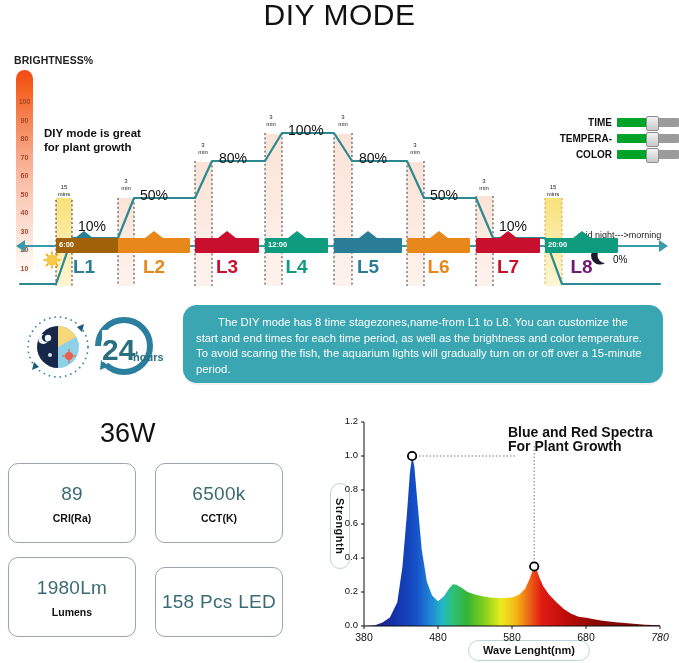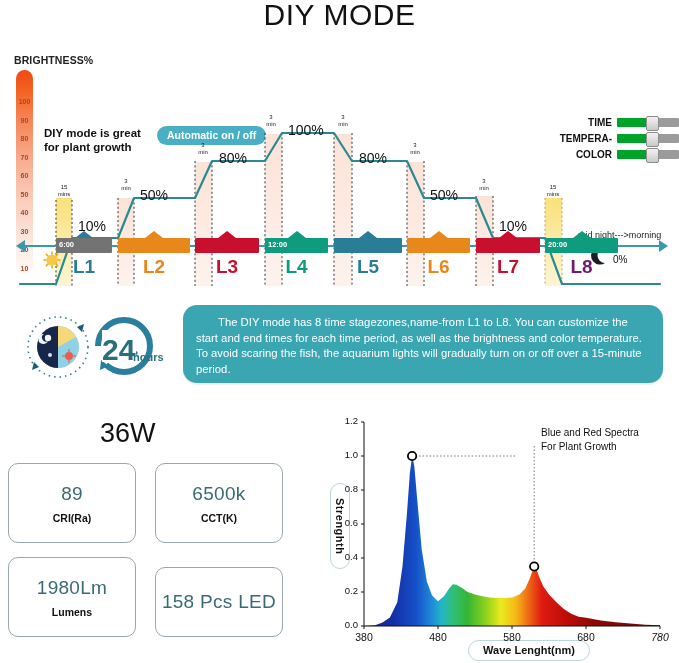--- a/index.html
+++ b/index.html
@@ -117,22 +117,22 @@
     left:0px;top:75px;width:18px;height:84px;font-size:11px;
     display:flex;align-items:center;justify-content:center;
   }
   .ylabel-pill span{writing-mode:vertical-rl;letter-spacing:0.5px;}
   .xlabel-pill{
     left:138px;top:232px;width:120px;height:19px;font-size:11px;line-height:19px;
   }
   .ytick{position:absolute;font-size:9.5px;color:#111;width:24px;text-align:right;}
   .xtick{position:absolute;font-size:10.5px;color:#111;width:32px;text-align:center;}
   .anno{
-    position:absolute;left:178px;top:18px;font-size:10px;font-weight:normal;color:#111;
-    line-height:13.5px;white-space:nowrap;margin-left:33px;
+    position:absolute;left:178px;top:18px;font-size:14px;font-weight:bold;color:#111;
+    line-height:13.5px;white-space:nowrap;
   }
 </style>
 </head>
 <body>
 
 <div id="page">
 
   <div class="title">DIY MODE</div>
 
   <div class="diagram">
@@ -150,21 +150,20 @@
         <span style="top: 157.5px;">30</span>
         <span style="top: 176px;">20</span>
         <span style="top: 194.5px;">10</span>
       </div>
 
     <div class="callout">
       <div>DIY mode is great</div>
       <div>for plant growth</div>
     </div>
 
-    <div class="auto-badge">Automatic on / off</div>
 
     <svg width="679" height="245" style="position:absolute;left:0;top:0;">
       <defs>
         <linearGradient id="rampFill" x1="0" y1="0" x2="0" y2="1">
           <stop offset="0%" stop-color="#fbe1d4" stop-opacity="0.95"></stop>
           <stop offset="100%" stop-color="#fdf0ea" stop-opacity="0.85"></stop>
         </linearGradient>
         <linearGradient id="sunFill" x1="0" y1="0" x2="0" y2="1">
           <stop offset="0%" stop-color="#f9df73" stop-opacity="0.95"></stop>
           <stop offset="100%" stop-color="#fdf4cf" stop-opacity="0.9"></stop>
@@ -287,21 +286,21 @@
             <div class="slider-knob"></div>
           </div>
         </div>
       </div>
   </div>
 
   <div class="tl-arrow-l"></div>
   <div class="tl-axis"></div>
   <div class="tl-arrow"></div>
   <div id="timeline">
-      <div class="seg" style="left: 56px; width: 56px; background: #737373;">
+      <div class="seg" style="left: 56px; width: 56px; background: #a16207; padding-left: 8px;">
         <div class="bump" style="left: 19px; border-bottom: 7px solid rgb(42, 125, 150);"></div>
         <div class="time">6:00</div>
       </div>
       <div class="lname" style="left: 54px; color: rgb(42, 125, 150);">L1</div>
       <div class="seg" style="left: 118px; width: 72px; background: rgb(232, 136, 26);">
         <div class="bump" style="left: 27px; border-bottom: 7px solid rgb(232, 136, 26);"></div>
       </div>
       <div class="lname" style="left: 124px; color: rgb(232, 136, 26);">L2</div>
       <div class="seg" style="left: 195px; width: 64px; background: rgb(200, 16, 46);">
         <div class="bump" style="left: 23px; border-bottom: 7px solid rgb(200, 16, 46);"></div>

